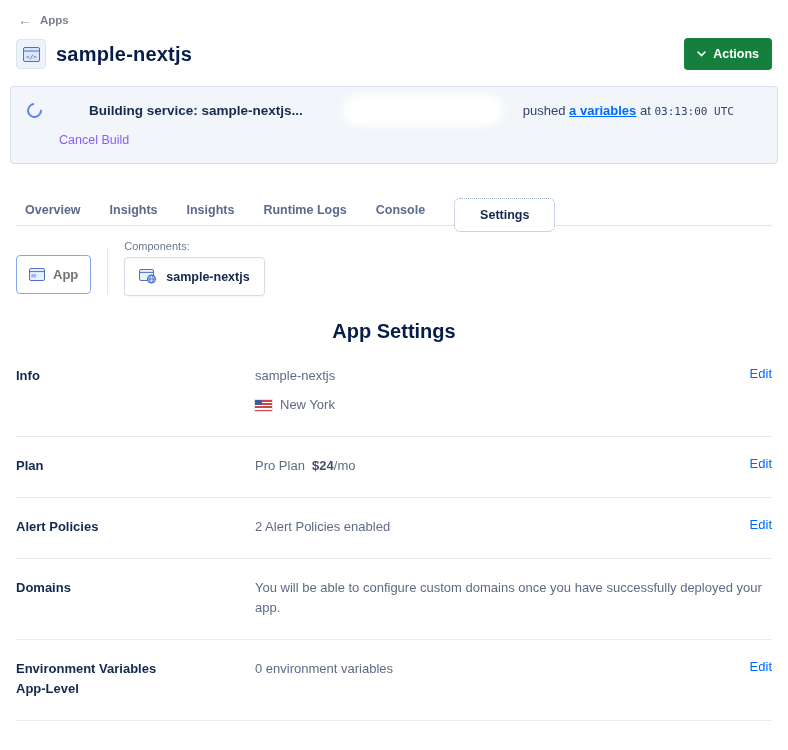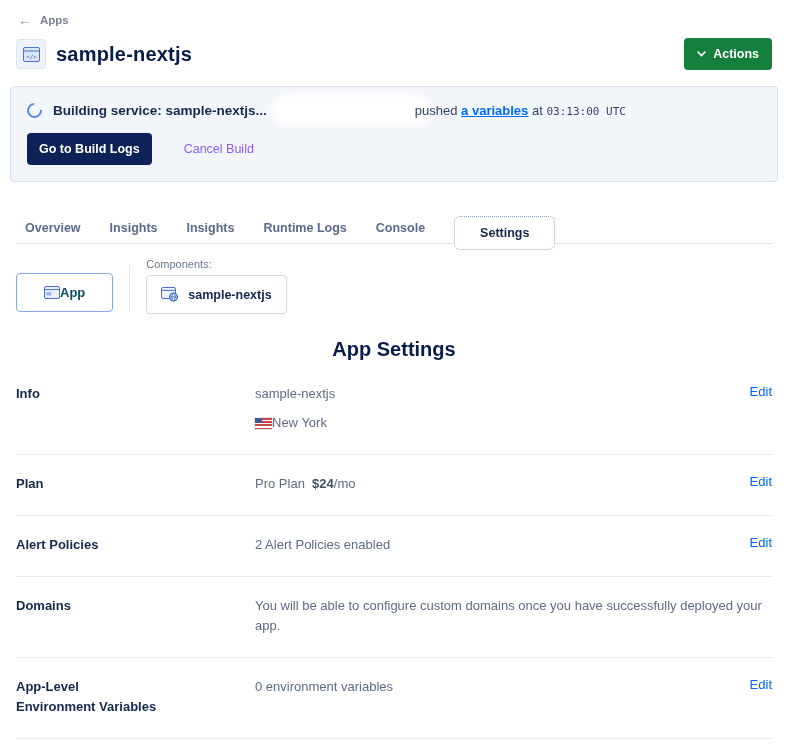--- a/index.html
+++ b/index.html
@@ -15,21 +15,21 @@
   .app-badge { width:30px; height:30px; border:1px solid #dbe4f2; background:#eef3fb;
     border-radius:4px; display:flex; align-items:center; justify-content:center; margin-right:10px; }
   .page-title { font-size:20px; font-weight:bold; color:#071d49; letter-spacing:.2px; }
   .actions-btn { margin-left:auto; background:#15803d; color:#fff; border:none; border-radius:4px;
     font-size:12.5px; font-weight:bold; padding:9px 13px; display:flex; align-items:center; gap:7px;
     cursor:pointer; font-family:inherit; }
 
   
   .banner { margin:16px 10px 0 10px; background:#f2f6fb; border:1px solid #d6dfee;
     border-radius:4px; padding:13px 16px 16px 16px; }
-  .banner-line { display:flex; align-items:center; font-size:13px; color:#31436b; }
+  .banner-line { display:flex; align-items:center; font-size:13px; color:#31436b;gap:36px; }
   .spinner { width:15px; height:15px; border:2px solid #5b83ea; border-top-color:transparent;
     border-radius:50%; margin-right:11px; flex:0 0 auto; transform:rotate(40deg); }
   .banner-title { font-weight:bold; color:#17294f; font-size:13.5px; }
   .redaction { width:148px; height:20px; background:#fff; border-radius:10px;
     box-shadow:0 0 7px 6px rgba(255,255,255,.96); margin:0 -10px 0 10px; flex:0 0 auto; }
   .banner-rest { white-space:nowrap; }
   .deploy-link { color:#0069ff; font-weight:bold; text-decoration:underline; cursor:pointer; }
   .banner-ts { font-size:11px; color:#31436b; }
   .banner-actions { margin-top:13px; display:flex; align-items:center; }
   .build-logs-btn { background:#0d2357; color:#fff; border:none; border-radius:4px;
@@ -41,39 +41,39 @@
     padding:0 0 0 25px; height:44px; }
   .tabs::after { content:""; position:absolute; left:16px; right:16px; bottom:6px;
     height:1px; background:#dde3ec; }
   .tab { font-size:12.5px; color:#5b6a8c; font-weight:bold; margin-right:29px;
     cursor:pointer; position:relative; z-index:1; }
   .tab.active { color:#14264e; background:#fff; border:1px dotted #9aa8c7; border-radius:6px;
     padding:9px 25px; margin-right:0; margin-bottom:-10px; }
 
   
   .component-bar { display:flex; align-items:flex-end; padding:8px 16px 0 16px; }
-  .app-btn { display:flex; align-items:center; background:#fff;
-    border:1px solid #86a7f0; border-radius:4px; padding:11px 27px; cursor:pointer;
-    font-family:inherit; font-size:13px; font-weight:bold; color:#0c4a6e; margin-bottom:2px; }
+  .app-btn { display:flex; align-items:center; gap:8px; background:#fff;
+    border:1px solid #86a7f0; border-radius:4px; padding:11px 12px; cursor:pointer;
+    font-family:inherit; font-size:13px; font-weight:bold; color:#737373; margin-bottom:2px; }
   .vdivider { width:1px; height:46px; background:#e3e7ee; margin:0 16px 2px 16px; }
   .components-group { display:flex; flex-direction:column; }
   .components-label { font-size:11px; color:#6b7890; margin-bottom:5px; }
   .component-btn { display:flex; align-items:center; gap:9px; background:#fff;
     border:1px solid #d7dce6; border-radius:4px; padding:11px 14px; cursor:pointer;
     font-family:inherit; font-size:12.5px; font-weight:bold; color:#14264e;
     box-shadow:0 1px 2px rgba(20,38,78,.05); }
 
   
   .settings-title { padding:24px 16px 4px 16px; font-size:20px; font-weight:bold; color:#071d49;text-align:center; }
   .rows { padding:0 16px; }
   .srow { display:flex; align-items:flex-start; border-bottom:1px solid #e8eaee; padding:17px 0 21px 0; }
   .srow-label { width:239px; flex:0 0 auto; font-size:13px; font-weight:bold; color:#13294e;
     line-height:20px; padding-top:2px; }
   .srow-value { flex:1 1 auto; font-size:13px; color:#5f6b85; line-height:20px; padding-top:2px; }
-  .srow-value .line2 { margin-top:9px; display:flex; align-items:center; gap:0; }
+  .srow-value .line2 { margin-top:9px; display:flex; align-items:center; gap:8px; }
   .price { font-weight:bold; color:#44506a; }
   .edit-link { flex:0 0 auto; margin-left:auto; font-size:13px; color:#0069ff; cursor:pointer;
     font-weight:500; padding-top:2px; }
   .wrap-520 { max-width:508px; }
 
   
   .flag { position:relative; width:17px; height:11px; display:inline-block; flex:0 0 auto;
     background:repeating-linear-gradient(180deg,#c94747 0 1.6px,#fff 1.6px 3.2px);
     outline:1px solid #e2e6ec; }
   .flag i { position:absolute; left:0; top:0; width:7px; height:5.5px; background:#3c5a9a; }
@@ -109,21 +109,20 @@
     <span class="banner-title">Building service: sample-nextjs...</span>
     <span class="redaction"></span>
     <span class="banner-rest">
       <span>pushed</span>
       <span class="deploy-link">a variables</span>
       <span>at</span>
       <span class="mono banner-ts">03:13:00 UTC</span>
     </span>
   </div>
   <div class="banner-actions">
-    <button class="build-logs-btn">Go to Build Logs</button>
     <span class="cancel-build">Cancel Build</span>
   </div>
 </div>
 
 <div class="tabs">
   <span class="tab">Overview</span>
   <span class="tab">Insights</span>
   <span class="tab">Insights</span>
   <span class="tab">Runtime Logs</span>
   <span class="tab">Console</span>
@@ -187,22 +186,22 @@
     <span class="edit-link">Edit</span>
   </div>
 
   <div class="srow">
     <div class="srow-label">Domains</div>
     <div class="srow-value wrap-520">You will be able to configure custom domains once you have successfully deployed your app.</div>
   </div>
 
   <div class="srow">
     <div class="srow-label">
+      <div>Environment Variables</div>
       <div>App-Level</div>
-      <div>Environment Variables</div>
     </div>
     <div class="srow-value">0 environment variables</div>
     <span class="edit-link">Edit</span>
   </div>
 
   <div class="srow">
     
     
     
   </div>

